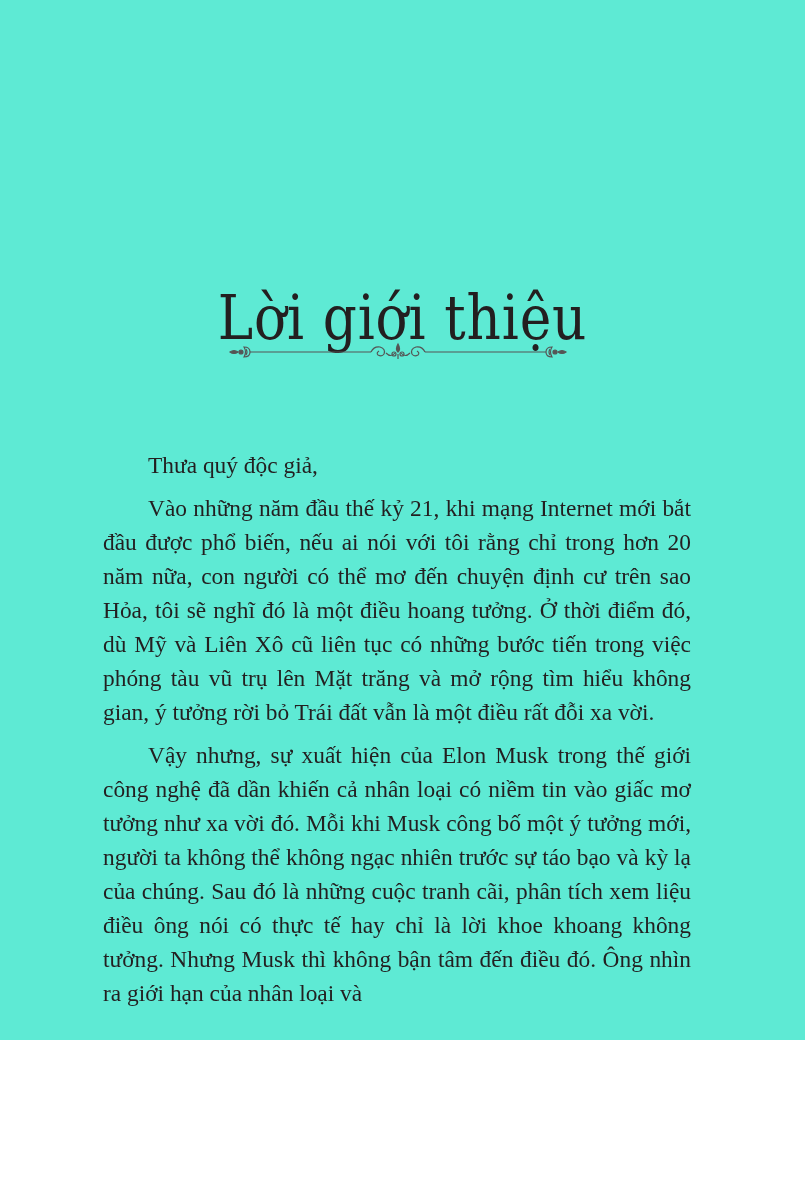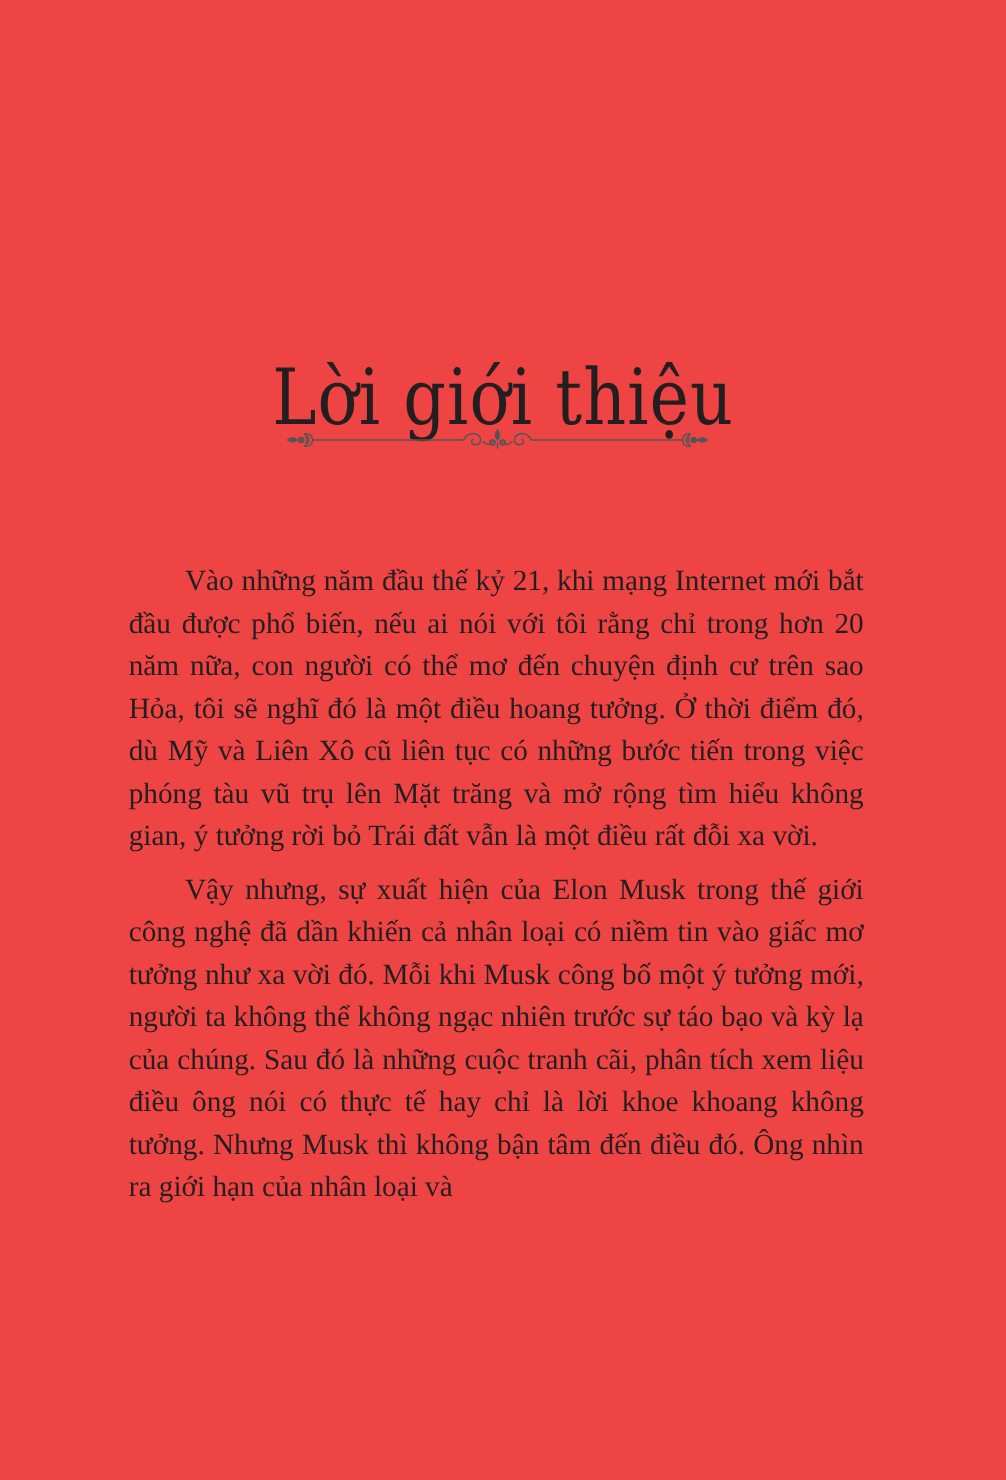--- a/index.html
+++ b/index.html
@@ -11,22 +11,22 @@
       width: 805px;
       height: 1184px;
       position: relative;
       overflow: hidden;
       color: #231f20;
     }
     .page {
       position: absolute;
       left: 0; top: 0;
       width: 805px;
-      height: 1184px;
-      background: #ef4444;
+      height: 1040px;
+      background: #5eead4;
     }
     .chapter-title {
       position: absolute;
       top: 236px;
       left: 0;
       width: 805px;
       text-align: center;
       font-family: "DejaVu Serif", serif;
       font-size: 62px;
       line-height: 80px;
@@ -90,17 +90,18 @@
       <path d="M158 12 Q163 17 167 12"></path>
       <path d="M182 12 Q177 17 173 12"></path>
       <path d="M170 3 Q167 8 170 11 Q173 8 170 3 Z" fill="#555"></path>
       <circle cx="166" cy="13" r="2"></circle>
       <circle cx="174" cy="13" r="2"></circle>
       <path d="M170 13 L170 18"></path>
     </g>
   </svg>
 
   <div class="body-text">
+    <p class="salutation">Thưa quý độc giả,</p>
     <p>Vào những năm đầu thế kỷ 21, khi mạng Internet mới bắt đầu được phổ biến, nếu ai nói với tôi rằng chỉ trong hơn 20 năm nữa, con người có thể mơ đến chuyện định cư trên sao Hỏa, tôi sẽ nghĩ đó là một điều hoang tưởng. Ở thời điểm đó, dù Mỹ và Liên Xô cũ liên tục có những bước tiến trong việc phóng tàu vũ trụ lên Mặt trăng và mở rộng tìm hiểu không gian, ý tưởng rời bỏ Trái đất vẫn là một điều rất đỗi xa vời.</p>
     <p>Vậy nhưng, sự xuất hiện của Elon Musk trong thế giới công nghệ đã dần khiến cả nhân loại có niềm tin vào giấc mơ tưởng như xa vời đó. Mỗi khi Musk công bố một ý tưởng mới, người ta không thể không ngạc nhiên trước sự táo bạo và kỳ lạ của chúng. Sau đó là những cuộc tranh cãi, phân tích xem liệu điều ông nói có thực tế hay chỉ là lời khoe khoang không tưởng. Nhưng Musk thì không bận tâm đến điều đó. Ông nhìn ra giới hạn của nhân loại và</p>
   </div>
 
 </div>
 
 </body></html>

